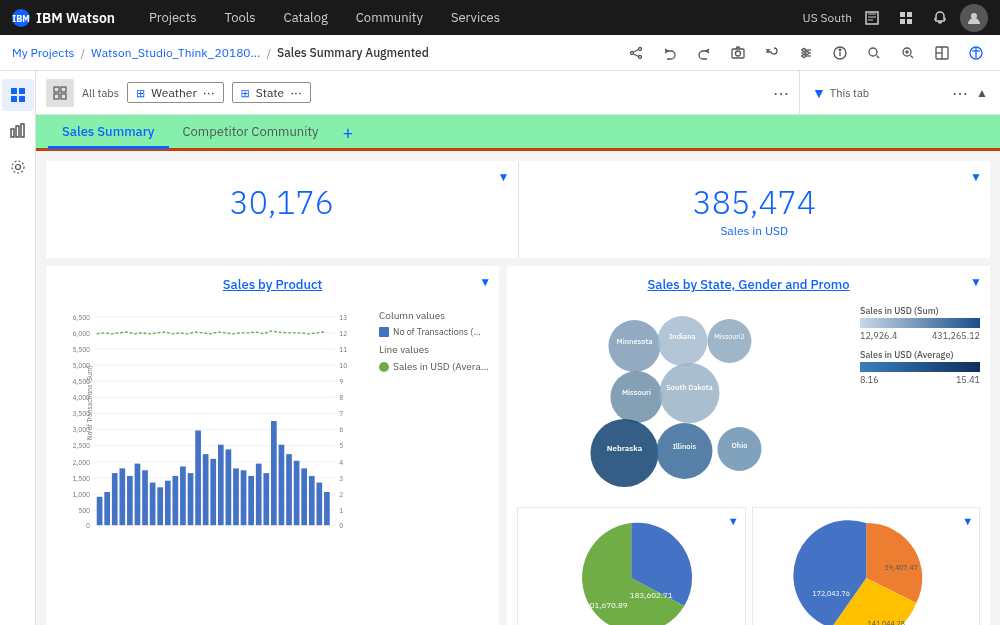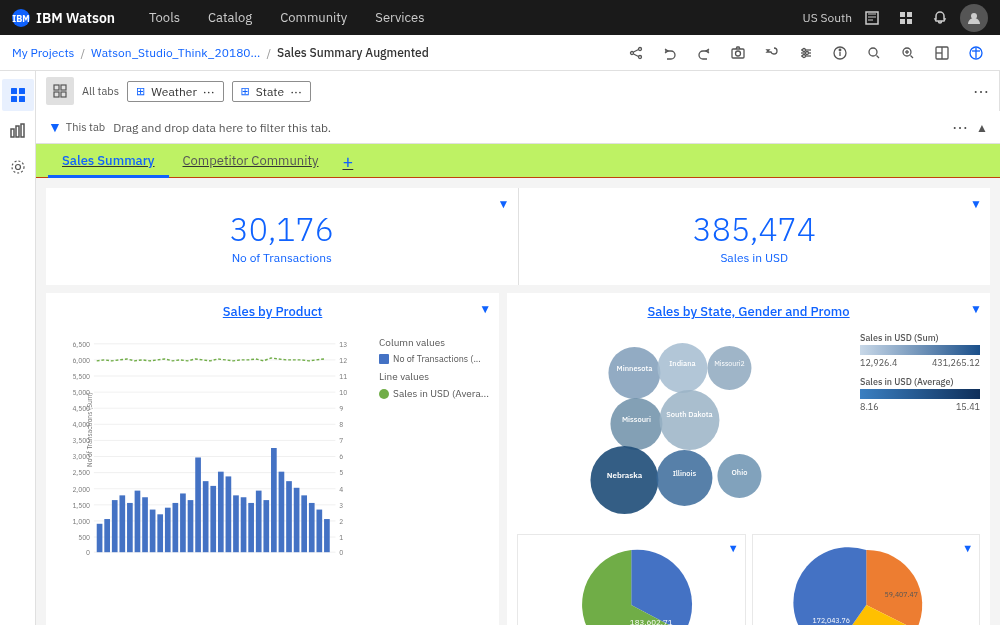--- a/index.html
+++ b/index.html
@@ -117,21 +117,20 @@
       overflow: hidden;
     }
 
     
     .filter-bar {
       background: #fff;
       border-bottom: 1px solid #e0e0e0;
       display: flex;
       align-items: stretch;
       min-height: 44px;
-      flex-direction: column;
     }
     .filter-left {
       display: flex;
       align-items: center;
       padding: 6px 10px;
       gap: 8px;
       flex: 1;
       border-right: 1px solid #e0e0e0;
     }
     .all-tabs-icon {
@@ -160,26 +159,25 @@
       align-items: center;
       padding: 6px 12px;
       gap: 8px;
       min-width: 200px;
     }
     .this-tab-label { font-size: 11px; color: #555; }
     .drag-drop-text { font-size: 12px; color: #555; flex: 1; }
 
     
     .tabs-bar {
-      background: #bef264;
-      border-bottom: 1px solid #c2410c;
+      background: #86efac;
+      border-bottom: 3px solid #c2410c;
       display: flex;
       align-items: flex-end;
       padding: 0 12px;
-      text-decoration: underline;
     }
     .tab {
       padding: 8px 14px 6px;
       font-size: 13px;
       cursor: pointer;
       color: #555;
       border-bottom: 3px solid transparent;
       margin-bottom: -1px;
     }
     .tab.active {
@@ -292,20 +290,21 @@
 
 <div class="top-nav">
   <div class="logo">
     <svg width="18" height="18" viewBox="0 0 18 18">
       <circle cx="9" cy="9" r="9" fill="#0f62fe"></circle>
       <text x="9" y="13" text-anchor="middle" fill="#fff" font-size="9" font-weight="bold">IBM</text>
     </svg>
     <span>IBM Watson</span>
   </div>
   <nav>
+    <a href="#">Projects</a>
     <a href="#">Tools</a>
     <a href="#">Catalog</a>
     <a href="#">Community</a>
     <a href="#">Services</a>
   </nav>
   <div class="nav-right">
     <span class="region">US South</span>
     <div class="icon-btn">
       <svg width="16" height="16" viewBox="0 0 16 16" fill="currentColor">
           <path d="M2 2h12v12H2z" fill="none" stroke="#ccc" stroke-width="1.5"></path>
@@ -470,39 +469,37 @@
           <span>State</span>
           <span>···</span>
         </div>
         <div style="margin-left: auto; cursor:pointer; color:#555; font-size:16px;">⋯</div>
       </div>
       <div class="filter-right">
         <div style="display:flex; align-items:center; gap:4px;">
           <span style="color:#0f62fe; font-size:14px;">▼</span>
           <span class="this-tab-label">This tab</span>
         </div>
-        <span class="drag-drop-text">Drag and drop data here to filter this tab.</span>
         <div style="margin-left: auto; cursor:pointer; color:#555; font-size:16px;">⋯</div>
         <div style="cursor:pointer; color:#555; font-size:12px;">▲</div>
       </div>
     </div>
 
     <div class="tabs-bar">
       <div class="tab active">Sales Summary</div>
       <div class="tab">Competitor Community</div>
       <div class="tab-add">+</div>
     </div>
 
     <div class="dashboard">
 
       <div class="kpi-row">
         <div class="kpi-card">
           <div class="kpi-filter-icon">▼</div>
           <div class="kpi-value">30,176</div>
-          <div class="kpi-label">No of Transactions</div>
         </div>
         <div class="kpi-card">
           <div class="kpi-filter-icon">▼</div>
           <div class="kpi-value">385,474</div>
           <div class="kpi-label">Sales in USD</div>
         </div>
       </div>
 
       <div class="charts-row">
 

